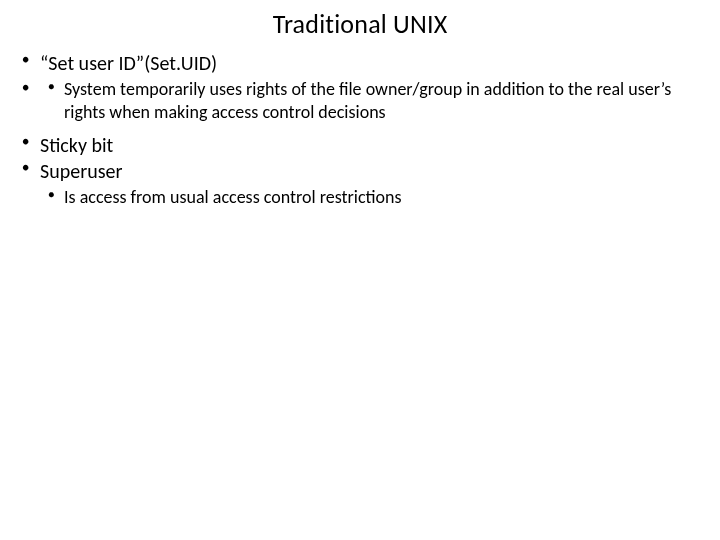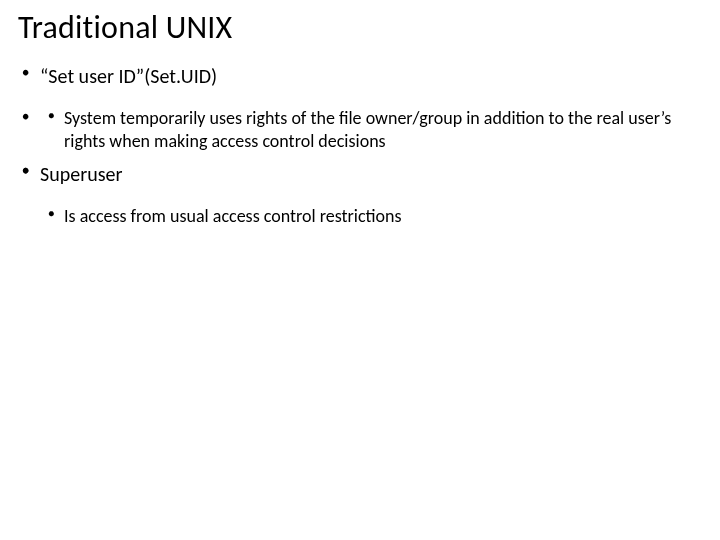--- a/index.html
+++ b/index.html
@@ -6,46 +6,46 @@
     body {
       width: 720px;
       height: 540px;
       background: #fff;
       font-family: Calibri, "Segoe UI", Arial, sans-serif;
       color: #000;
       padding: 10px 18px 18px 18px;
       overflow: hidden;
     }
     .title {
-      text-align: left;
-      font-size: 32px;
+      text-align: center;
+      font-size: 26px;
       font-weight: 400;
       line-height: 1.15;
-      margin-bottom: 16px;
+      margin-bottom: 10px;
       letter-spacing: 0.2px;
     }
     .lvl {
       list-style: none;
     }
     .lvl1 > li {
       font-size: 20px;
       line-height: 1.3;
       padding-left: 22px;
       position: relative;
       margin-bottom: 0px;
     }
     .lvl1 > li::before {
       content: "●";
       position: absolute;
       left: 4px;
       top: 2px;
       font-size: 12px;
     }
     .lvl2 {
-      margin-top: 18px;
+      margin-top: 2px;
       margin-bottom: 8px;
     }
     .lvl2 > li {
       font-size: 18px;
       line-height: 1.28;
       padding-left: 24px;
       position: relative;
     }
     .lvl2 > li::before {
       content: "●";
@@ -67,20 +67,21 @@
     <span>“Set user ID”(Set.UID)</span>
   </li>
   <li>
     <ul class="lvl lvl2">
       <li>
         <span>System temporarily uses rights of the file owner/group in addition to the real user’s rights when making access control decisions</span>
       </li>
     </ul>
   </li>
   <li>
+    <span>Sticky bit</span>
   </li>
   <li>
     <span>Superuser</span>
     <ul class="lvl lvl2">
       <li>
         <span>Is access from usual access control restrictions</span>
       </li>
     </ul>
   </li>
 </ul>

